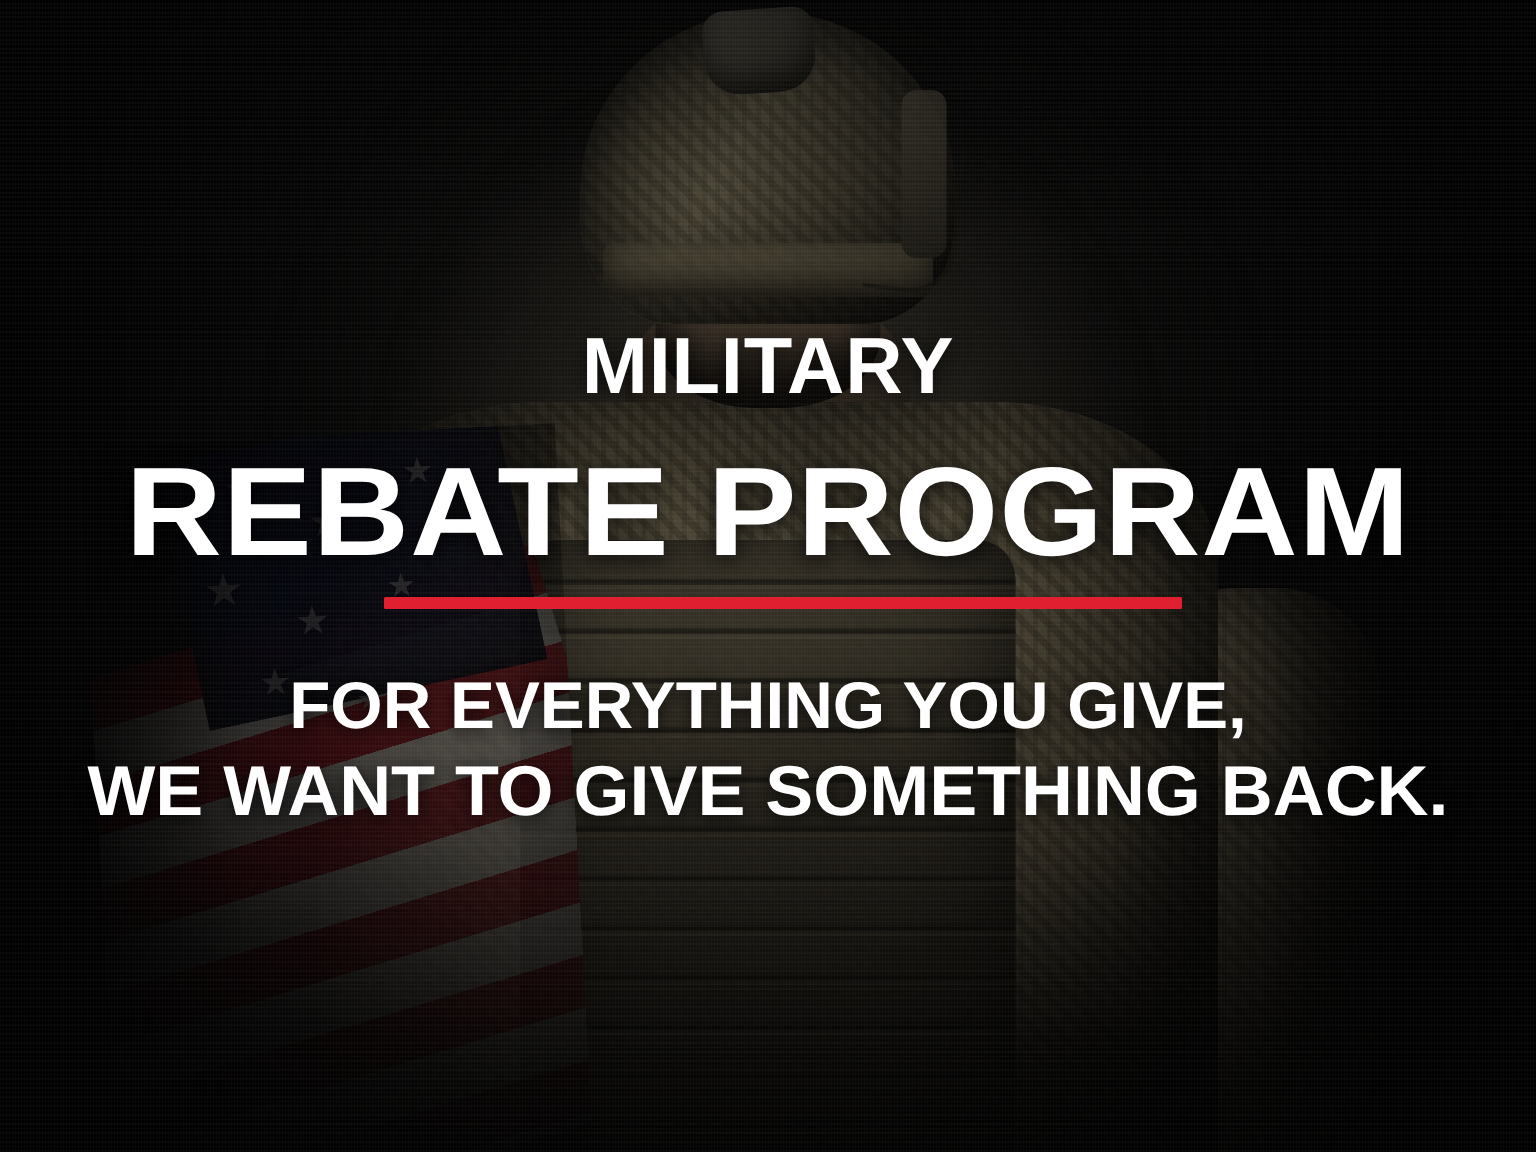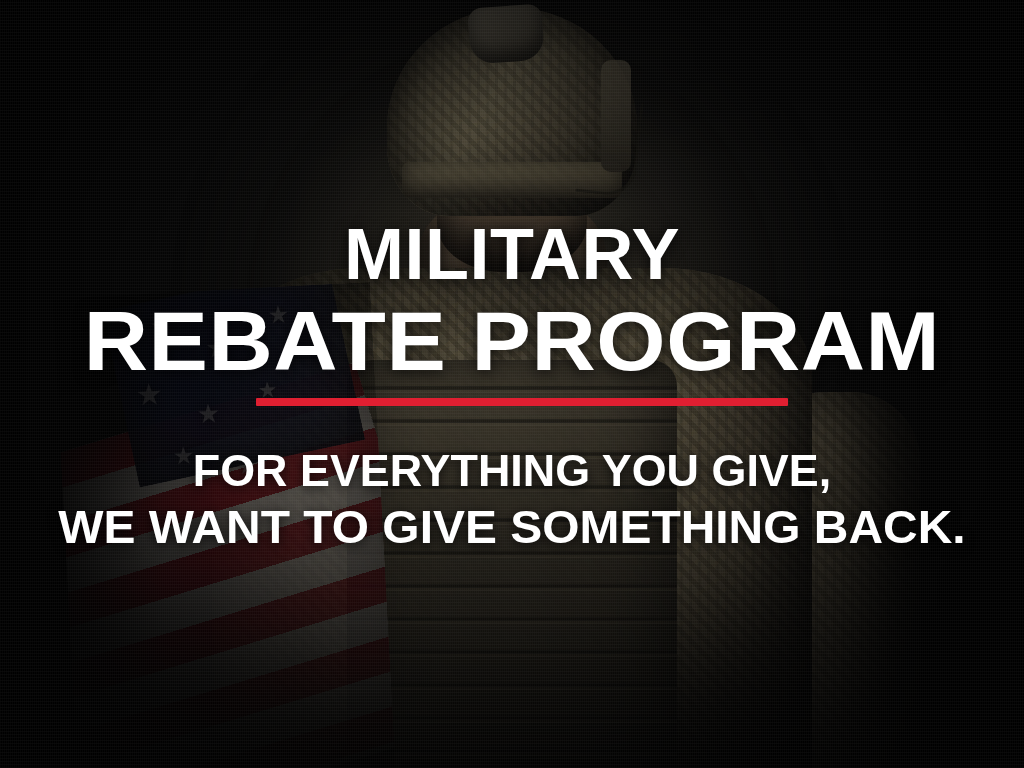--- a/index.html
+++ b/index.html
@@ -308,21 +308,21 @@
     inset: 0;
     display: flex;
     flex-direction: column;
     align-items: center;
     pointer-events: none;
   }
   .headline {
     color: #ffffff;
     font-family: "Liberation Sans", sans-serif;
     font-weight: bold;
-    font-size: 72px;
+    font-size: 53px;
     line-height: 0.98;
     letter-spacing: 0.5px;
     text-align: center;
     text-shadow: 0 2px 14px rgba(0,0,0,0.75);
     white-space: nowrap;
   }
   .headline-1 {
     position: absolute;
     top: 219px;
     left: 0; right: 0;

